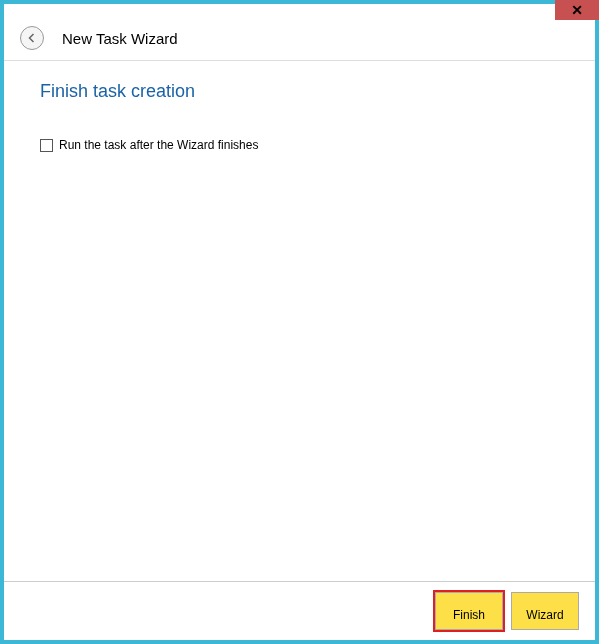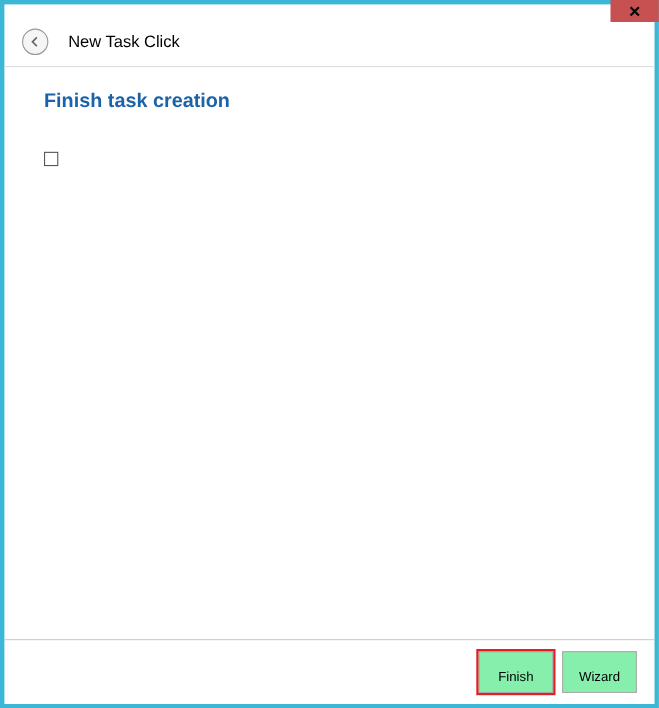--- a/index.html
+++ b/index.html
@@ -65,21 +65,21 @@
     }
     .content {
       flex: 1;
       padding: 20px 36px 12px 36px;
       display: flex;
       flex-direction: column;
     }
     .page-heading {
       font-size: 18px;
       color: #1a63a8;
-      font-weight: 700;
+      font-weight: 400;
       margin-bottom: 36px;
     }
     .instruction {
       font-size: 12px;
       color: #000;
       margin-bottom: 200px;
     }
     .checkbox-row {
       display: flex;
       align-items: center;
@@ -98,21 +98,21 @@
       border-top: 1px solid #ccc;
       padding: 10px 16px;
       display: flex;
       justify-content: flex-end;
       gap: 8px;
     }
     .btn {
       min-width: 68px;
       height: 38px;
       border: 1px solid #aaa;
-      background: #86efac;
+      background: #fde047;
       font-size: 12px;
       cursor: pointer;
       padding: 15px 10px;
       color: #000;
     }
     .btn.highlight {
       outline: 2px solid #e02020;
       outline-offset: 0;
     }
   </style>
@@ -126,28 +126,29 @@
       <span>✕</span>
     </div>
   </div>
 
   <div class="header">
     <div class="back-btn">
       <svg width="14" height="14" viewBox="0 0 14 14">
         <path d="M8.5 3 L4.5 7 L8.5 11" stroke="#666" stroke-width="1.5" fill="none"></path>
       </svg>
     </div>
-    <div class="window-title">New Task Click</div>
+    <div class="window-title">New Task Wizard</div>
   </div>
 
   <div class="content">
     <div class="page-heading">Finish task creation</div>
 
     <label class="checkbox-row">
       <span class="checkbox"></span>
+      <span>Run the task after the Wizard finishes</span>
     </label>
   </div>
 
   <div class="footer">
     <button class="btn highlight">Finish</button>
     <button class="btn">Wizard</button>
   </div>
 
 </div>
 

